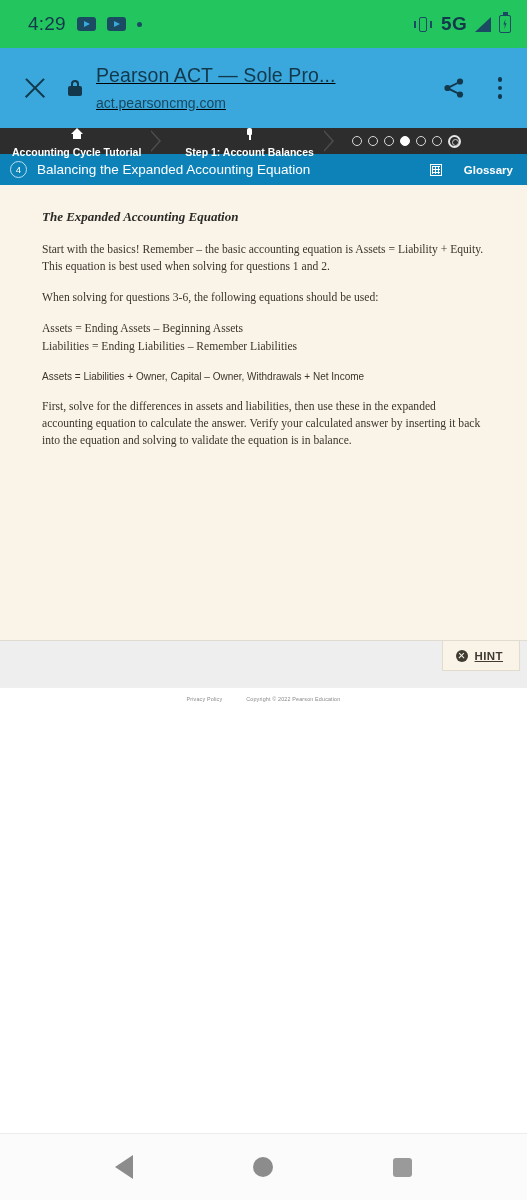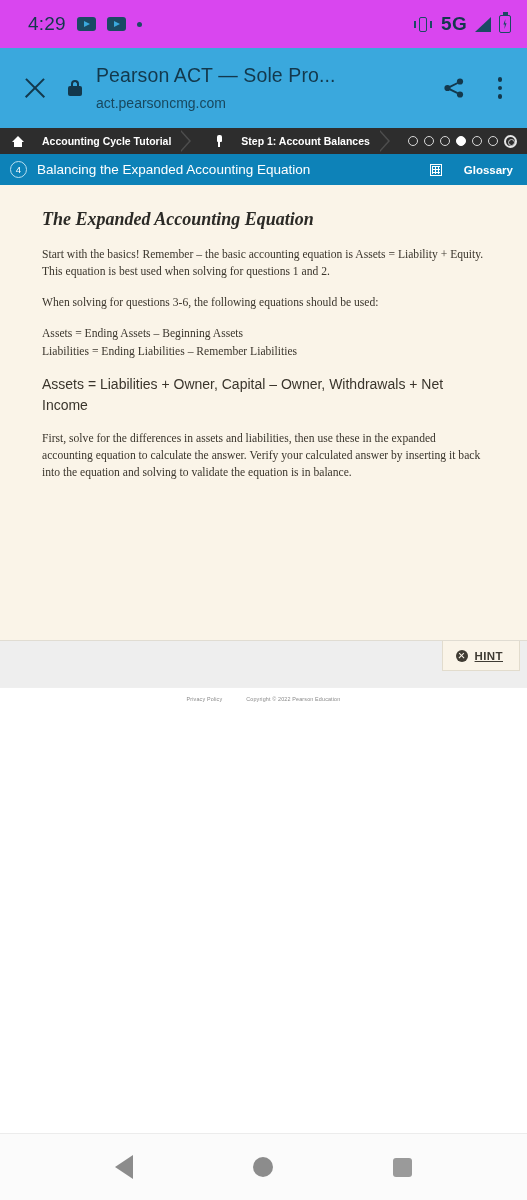--- a/index.html
+++ b/index.html
@@ -13,21 +13,21 @@
   .device {
     position: relative;
     width: 527px;
     height: 1200px;
     background: #ffffff;
   }
 
   
   .status-bar {
     height: 48px;
-    background: #d946ef;
+    background: #22c55e;
     display: flex;
     align-items: center;
     justify-content: space-between;
     padding: 0 16px 0 28px;
     color: #14384d;
   }
   .status-left {
     display: flex;
     align-items: center;
     gap: 11px;
@@ -155,20 +155,21 @@
     border-radius: 5px 5px 0 0;
   }
   .url-block {
     flex: 1 1 auto;
     min-width: 0;
     display: flex;
     flex-direction: column;
     justify-content: center;
     gap: 8px;
     overflow: hidden;
+    text-decoration: underline;
   }
   .page-title {
     font-size: 19.5px;
     color: #13384c;
     white-space: nowrap;
     overflow: hidden;
     letter-spacing: 0.1px;
     line-height: 1.2;
   }
   .page-url {
@@ -214,20 +215,21 @@
   }
   .crumb {
     display: flex;
     align-items: center;
     gap: 18px;
     padding: 0 10px 0 12px;
     font-weight: bold;
     position: relative;
     white-space: nowrap;
     cursor: pointer;
+    flex-direction: column;
   }
   .crumb-arrow {
     width: 22px;
     position: relative;
     flex: 0 0 auto;
   }
   .crumb-arrow::before {
     content: "";
     position: absolute;
     left: 0; top: 2px;
@@ -377,41 +379,41 @@
     font-size: 14.5px;
     font-family: "Liberation Sans", sans-serif;
     color: #2f2a22;
     letter-spacing: 0.15px;
     margin-bottom: 13px;
   }
   .subheading {
     font-family: "Liberation Serif", serif;
     font-weight: bold;
     font-style: italic;
-    font-size: 18px;
+    font-size: 13px;
     color: #2b2a26;
     margin-bottom: 17px;
   }
   .body-text {
     font-family: "Liberation Serif", serif;
     font-size: 11.6px;
     line-height: 1.45;
     color: #3a352c;
     margin-bottom: 14px;
   }
   .eq-block {
     font-family: "Liberation Serif", serif;
     font-size: 11.6px;
     line-height: 1.5;
     color: #3a352c;
     margin-bottom: 14px;
   }
   .eq-sans {
     font-family: "Liberation Sans", sans-serif;
-    font-size: 14px;
+    font-size: 10px;
     line-height: 1.5;
     color: #3a352c;
     margin-bottom: 15px;
   }
 
   
   .hint-bar {
     height: 47px;
     background: #eeeeee;
     border-top: 1px solid #e0dcd2;

